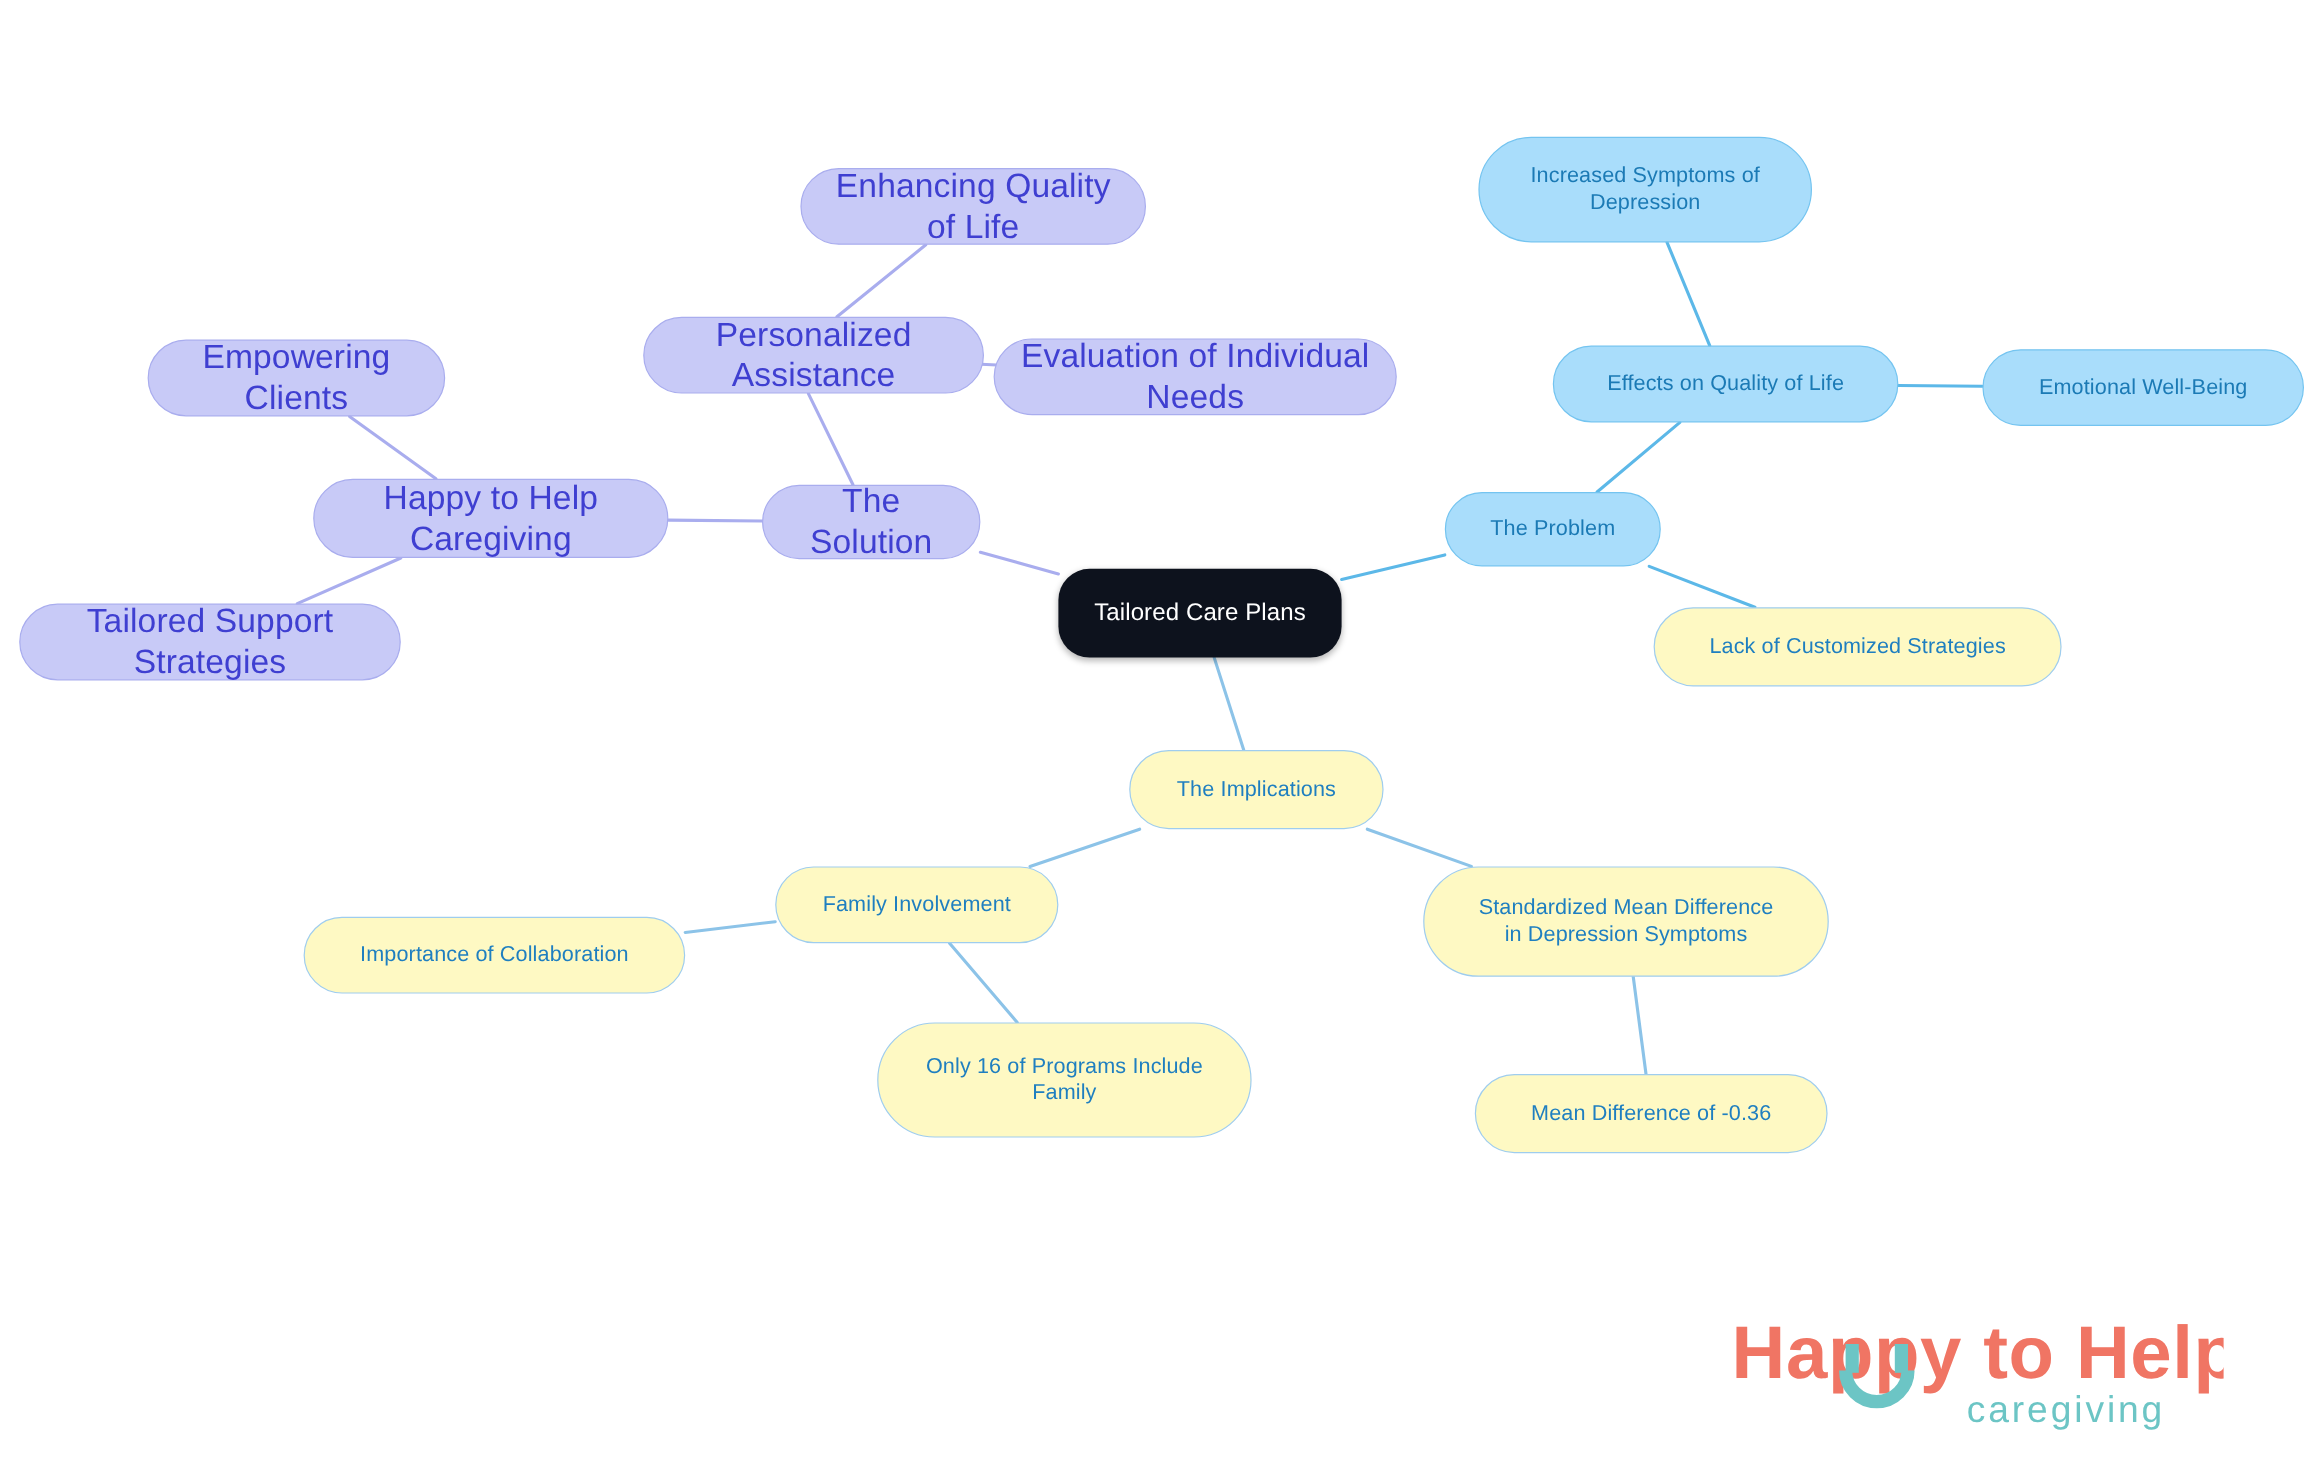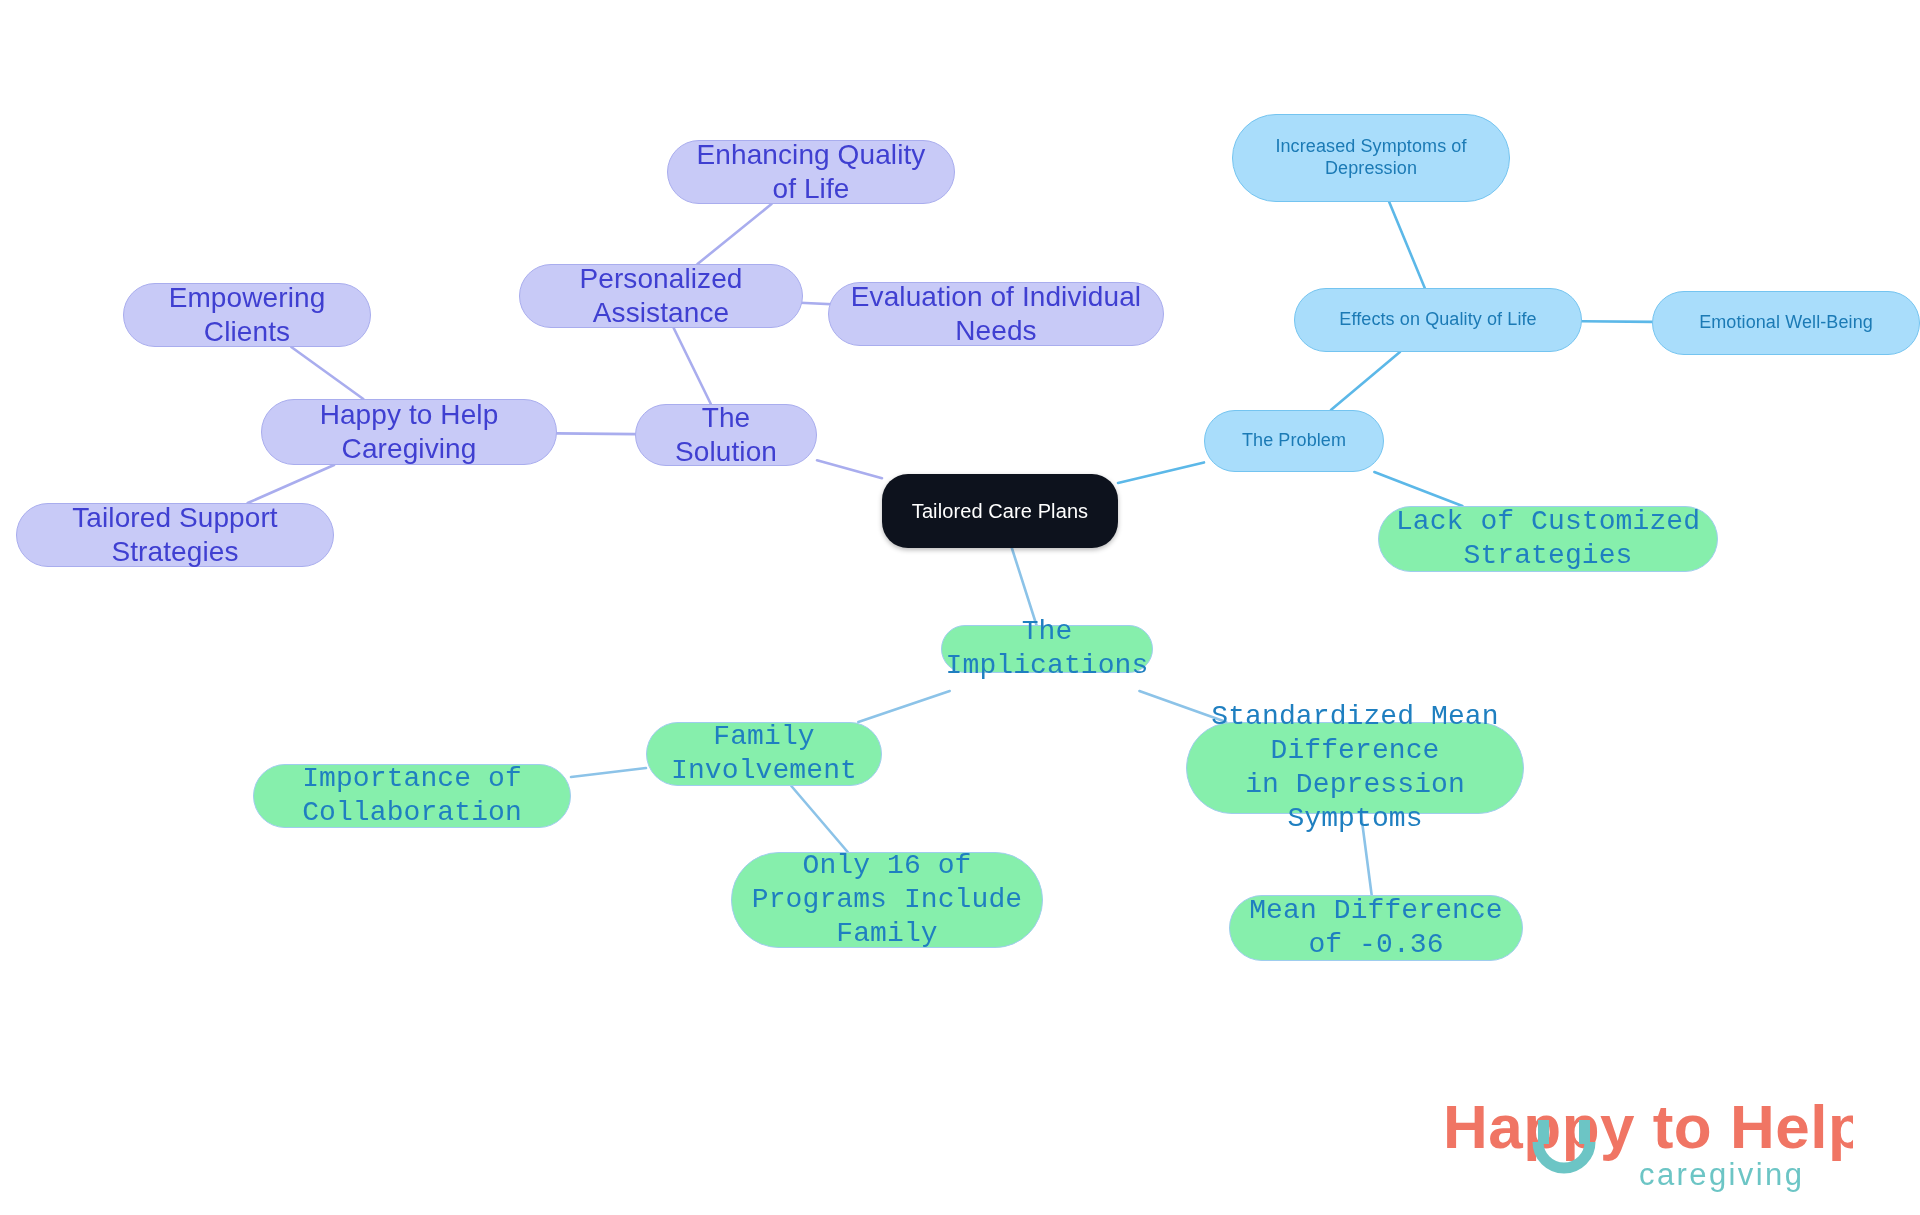--- a/index.html
+++ b/index.html
@@ -52,25 +52,24 @@
     color: #3f3fd1;
     font-size: 28px;
   }
   .node.blue-strong {
     background: #a9ddfb;
     border: 1.3px solid #74c4f0;
     color: #1b7ab5;
     font-size: 18px;
   }
   .node.blue-soft {
-    background: #86efac;
+    background: #fef9c3;
     border: 1.3px solid #9fcdee;
     color: #1f7fc0;
-    font-size: 28px;
-    font-family: Liberation Mono, monospace;
+    font-size: 18px;
   }
   #logo {
     position: absolute;
     left: 1443px;
     top: 1090px;
     width: 410px;
     height: 105px;
   }
 </style>
 </head>
@@ -98,30 +97,30 @@
       <line x1="1139.4" y1="691" x2="1226.2" y2="722" stroke="#8cc3e8" stroke-width="2.6" stroke-linecap="round"></line>
       <line x1="1361.0375" y1="814" x2="1371.66875" y2="895" stroke="#8cc3e8" stroke-width="2.6" stroke-linecap="round"></line>
     </svg>
 
   <div id="node-layer">
       <div class="node root" style="left: 882px; top: 474px; width: 236px; height: 74px;">Tailored Care Plans</div>
       <div class="node purple" style="left: 635px; top: 404px; width: 182px; height: 62px;">The Solution</div>
       <div class="node purple" style="left: 261px; top: 399px; width: 296px; height: 66px;">Happy to Help Caregiving</div>
       <div class="node purple" style="left: 123px; top: 283px; width: 248px; height: 64px;">Empowering Clients</div>
       <div class="node purple" style="left: 16px; top: 503px; width: 318px; height: 64px;">Tailored Support Strategies</div>
-      <div class="node purple" style="left: 519px; top: 264px; width: 284px; height: 64px;">Personalized Assistance</div>
+      <div class="node purple" style="left: 536px; top: 264px; width: 284px; height: 64px;">Personalized Assistance</div>
       <div class="node purple" style="left: 667px; top: 140px; width: 288px; height: 64px;">Enhancing Quality of Life</div>
       <div class="node purple" style="left: 828px; top: 282px; width: 336px; height: 64px;">Evaluation of Individual Needs</div>
       <div class="node blue-strong" style="left: 1204px; top: 410px; width: 180px; height: 62px; text-align: right;">The Problem</div>
       <div class="node blue-strong" style="left: 1294px; top: 288px; width: 288px; height: 64px;">Effects on Quality of Life</div>
       <div class="node blue-strong" style="left: 1232px; top: 114px; width: 278px; height: 88px;">Increased Symptoms of
 Depression</div>
       <div class="node blue-strong" style="left: 1652px; top: 291px; width: 268px; height: 64px;">Emotional Well-Being</div>
       <div class="node blue-soft" style="left: 1378px; top: 506px; width: 340px; height: 66px;">Lack of Customized Strategies</div>
-      <div class="node blue-soft" style="left: 941px; top: 625px; width: 212px; height: 48px;">The Implications</div>
+      <div class="node blue-soft" style="left: 941px; top: 625px; width: 212px; height: 66px;">The Implications</div>
       <div class="node blue-soft" style="left: 646px; top: 722px; width: 236px; height: 64px;">Family Involvement</div>
       <div class="node blue-soft" style="left: 253px; top: 764px; width: 318px; height: 64px;">Importance of Collaboration</div>
       <div class="node blue-soft" style="left: 731px; top: 852px; width: 312px; height: 96px;">Only 16 of Programs Include
 Family</div>
       <div class="node blue-soft" style="left: 1186px; top: 722px; width: 338px; height: 92px;">Standardized Mean Difference
 in Depression Symptoms</div>
       <div class="node blue-soft" style="left: 1229px; top: 895px; width: 294px; height: 66px;">Mean Difference of -0.36</div>
     </div>
 
   <svg id="logo" viewBox="0 0 410 105" xmlns="http://www.w3.org/2000/svg">

